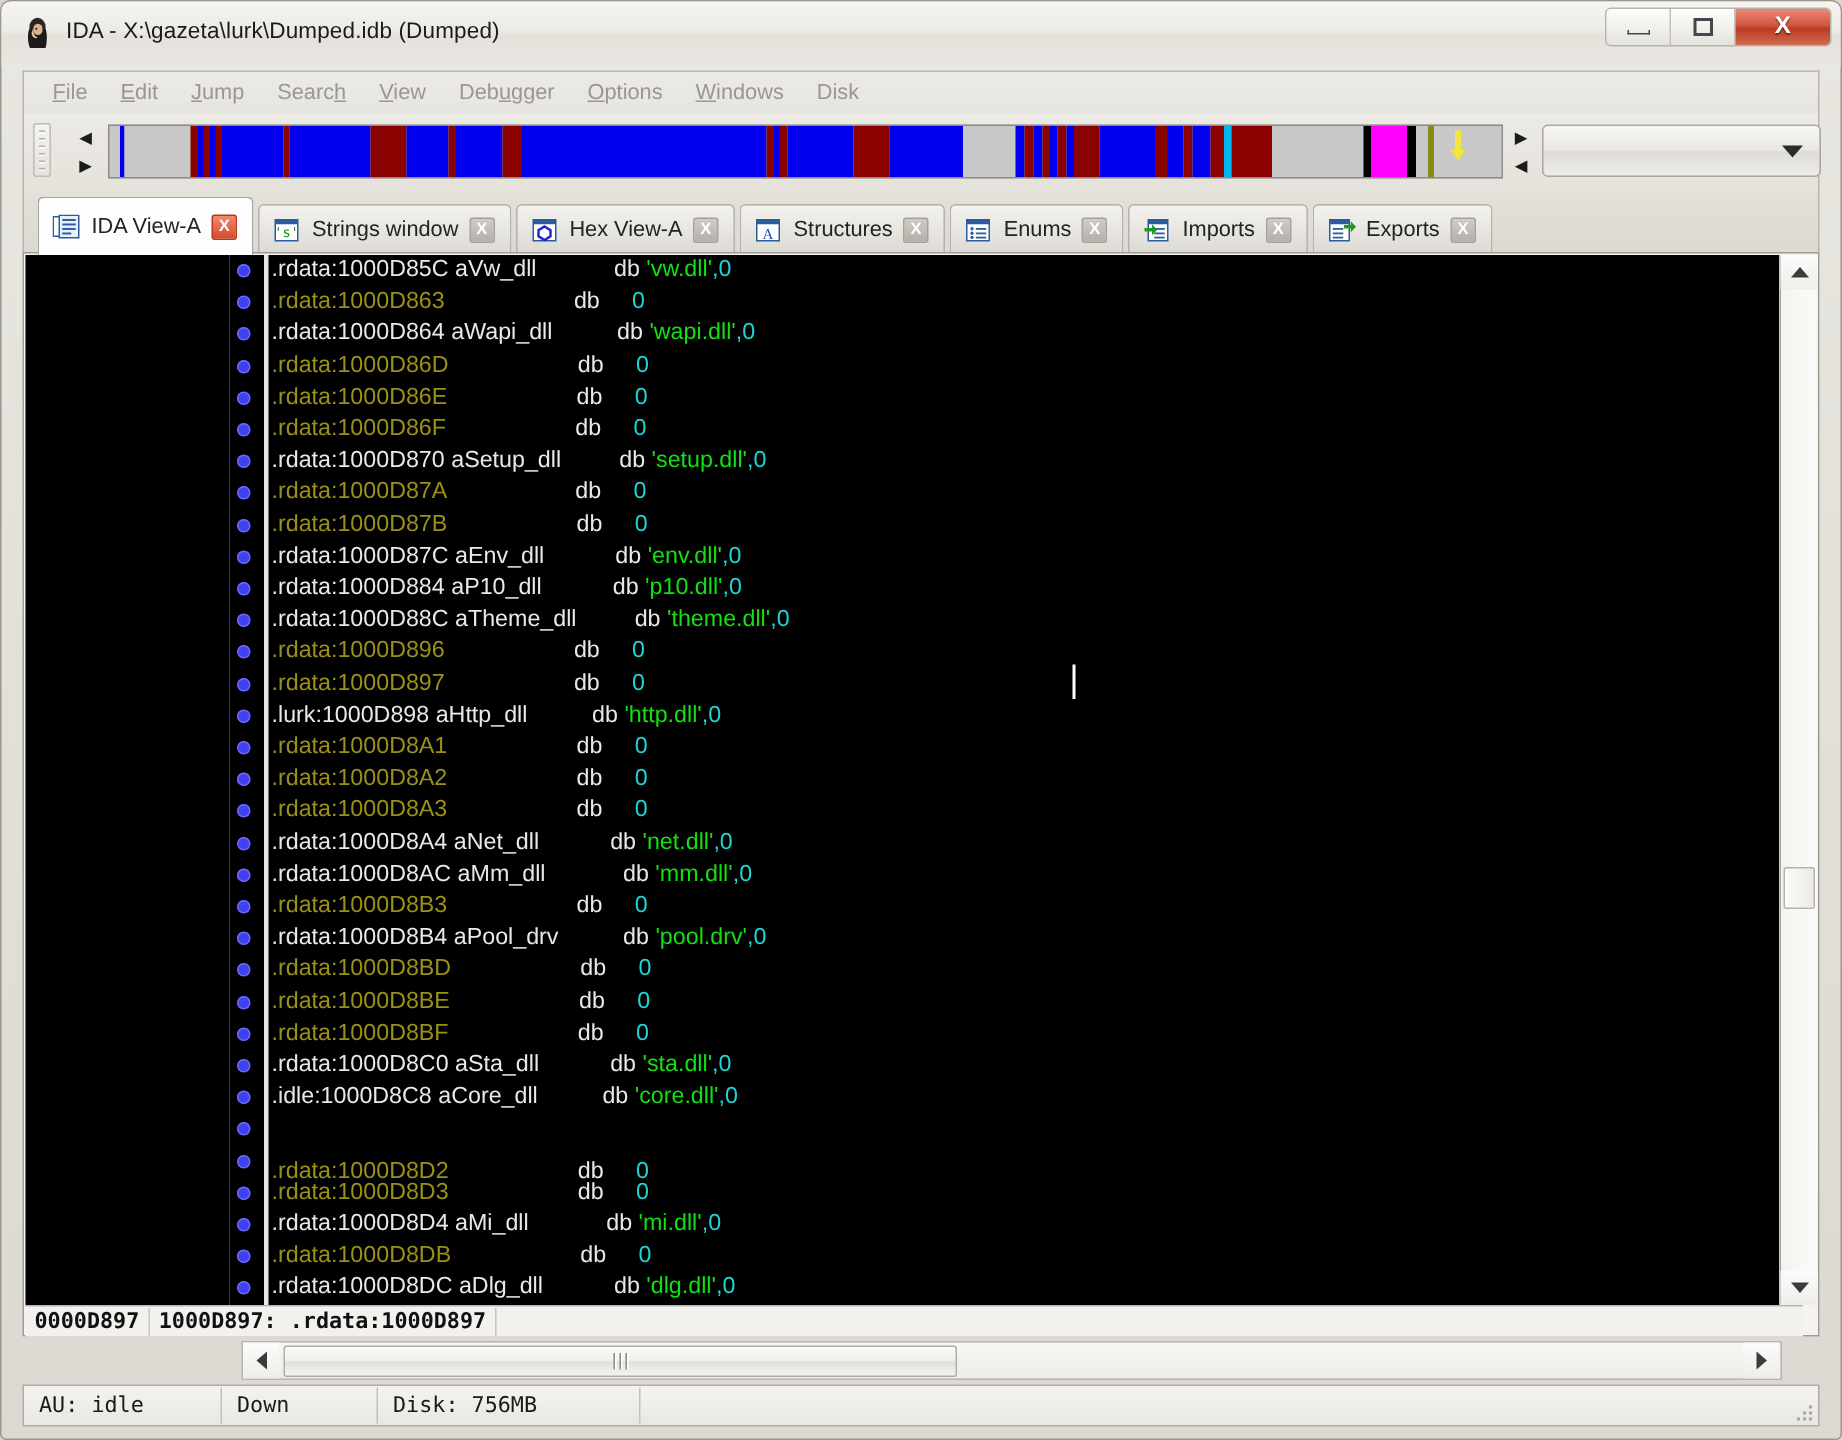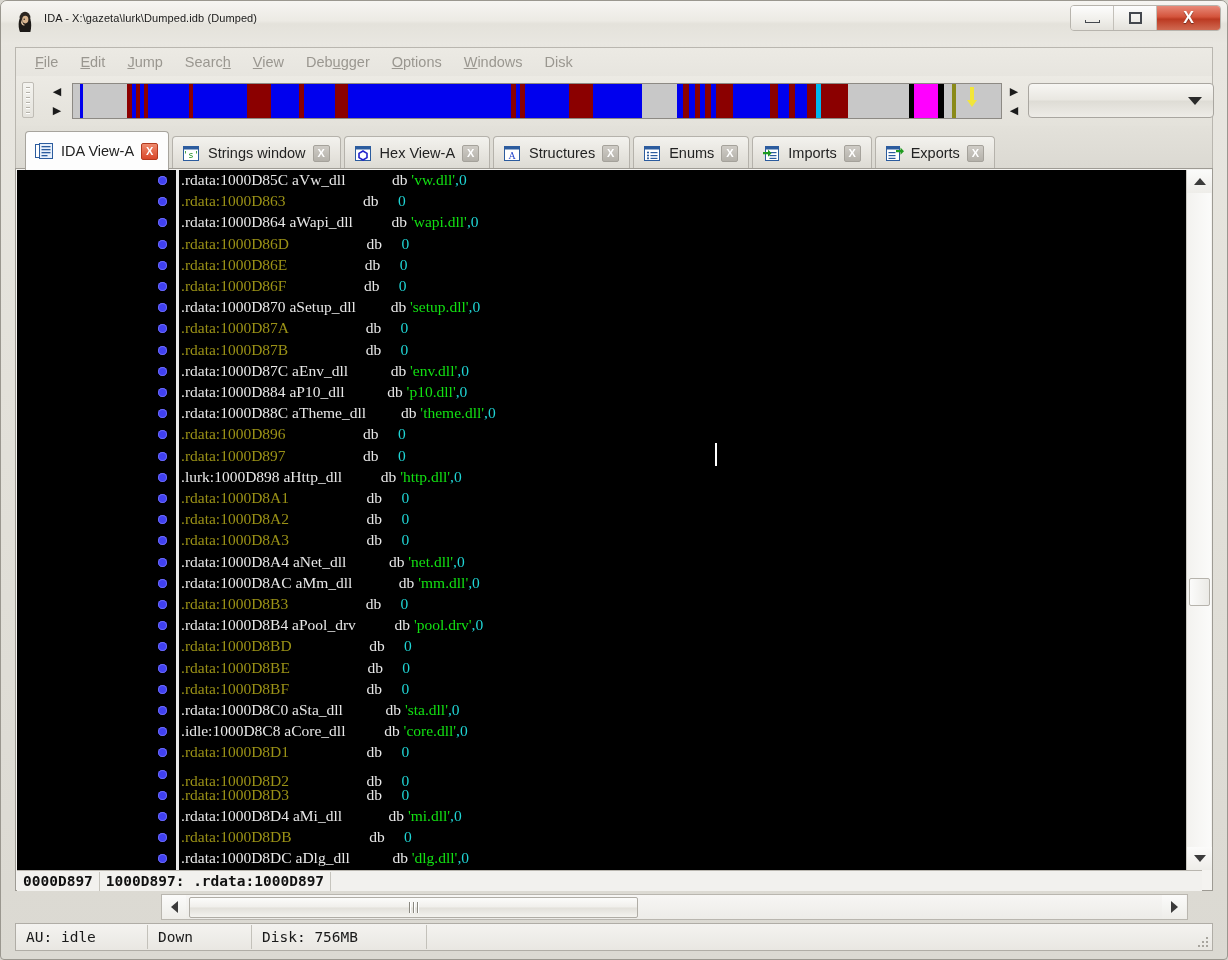--- a/index.html
+++ b/index.html
@@ -24,21 +24,21 @@
     position: absolute; left: 0; top: 0; width: 1226px; height: 44px;
     border-radius: 6px 6px 0 0;
     background: linear-gradient(to bottom,
       #f6f5f2 0%, #eceae4 45%, #e4e2db 52%, #e9e7e1 100%);
   }
   #app-icon {
     position: absolute; left: 12px; top: 9px; width: 24px; height: 24px;
   }
   #title-text {
     position: absolute; left: 43px; top: 11px;
-    font-size: 11px; color: #1a1a1a;
+    font-size: 15px; color: #1a1a1a;
     white-space: nowrap; letter-spacing: 0.1px;
   }
   #win-controls {
     position: absolute; right: 6px; top: 4px;
     display: flex; gap: 0px;
     background: linear-gradient(to bottom,#fcfcfc,#eceae5);
     border: 1px solid #b7b4ad; border-radius: 4px;
     overflow: hidden; height: 26px;
   }
   .win-btn {
@@ -178,21 +178,21 @@
   #code-pane {
     position: absolute; left: 160px; top: 1px; width: 1026px; height: 700px;
     background: #000; overflow: hidden;
   }
   #code-left-rule {
     position: absolute; left: 0; top: 0; width: 3px; height: 100%;
     background: #e8e8e8;
   }
   .code-line {
     position: absolute; left: 5px; height: 21.2px;
-    font-family: Liberation Serif, serif;
+    font-family: Liberation Sans, sans-serif;
     font-size: 15.5px; white-space: pre; letter-spacing: 0px;
   }
   .c-addr-named { color: #e8e8e8; }
   .c-addr-plain { color: #9a9116; }
   .c-name       { color: #e8e8e8; }
   .c-db         { color: #e8e8e8; }
   .c-str        { color: #12e012; }
   .c-num        { color: #1fd4d4; }
   #caret {
     position: absolute; left: 539px; top: 273px;
@@ -556,21 +556,20 @@
         <div class="code-line" style="top: 361.4px;"><span class="c-addr-plain">.rdata:1000D8A3 </span><span class="c-name">                   </span><span class="c-db">db     </span><span class="c-num">0</span></div>
         <div class="code-line" style="top: 382.6px;"><span class="c-addr-named">.rdata:1000D8A4 </span><span class="c-name">aNet_dll           </span><span class="c-db">db </span><span><span class="c-str">'net.dll'</span><span class="c-num">,0</span></span></div>
         <div class="code-line" style="top: 403.8px;"><span class="c-addr-named">.rdata:1000D8AC </span><span class="c-name">aMm_dll            </span><span class="c-db">db </span><span><span class="c-str">'mm.dll'</span><span class="c-num">,0</span></span></div>
         <div class="code-line" style="top: 425px;"><span class="c-addr-plain">.rdata:1000D8B3 </span><span class="c-name">                   </span><span class="c-db">db     </span><span class="c-num">0</span></div>
         <div class="code-line" style="top: 446.2px;"><span class="c-addr-named">.rdata:1000D8B4 </span><span class="c-name">aPool_drv          </span><span class="c-db">db </span><span><span class="c-str">'pool.drv'</span><span class="c-num">,0</span></span></div>
         <div class="code-line" style="top: 467.4px;"><span class="c-addr-plain">.rdata:1000D8BD </span><span class="c-name">                   </span><span class="c-db">db     </span><span class="c-num">0</span></div>
         <div class="code-line" style="top: 488.6px; text-align: center;"><span class="c-addr-plain">.rdata:1000D8BE </span><span class="c-name">                   </span><span class="c-db">db     </span><span class="c-num">0</span></div>
         <div class="code-line" style="top: 509.8px;"><span class="c-addr-plain">.rdata:1000D8BF </span><span class="c-name">                   </span><span class="c-db">db     </span><span class="c-num">0</span></div>
         <div class="code-line" style="top: 531px;"><span class="c-addr-named">.rdata:1000D8C0 </span><span class="c-name">aSta_dll           </span><span class="c-db">db </span><span><span class="c-str">'sta.dll'</span><span class="c-num">,0</span></span></div>
         <div class="code-line" style="top: 552.2px;"><span class="c-addr-named">.idle:1000D8C8 </span><span class="c-name">aCore_dll          </span><span class="c-db">db </span><span><span class="c-str">'core.dll'</span><span class="c-num">,0</span></span></div>
-        <div class="code-line" style="top: 573.4px;"><span class="c-addr-plain">.rdata:1000D8D1 </span><span class="c-name">                   </span><span class="c-db">db     </span><span class="c-num">0</span></div>
         <div class="code-line" style="top: 602px;"><span class="c-addr-plain">.rdata:1000D8D2 </span><span class="c-name">                   </span><span class="c-db">db     </span><span class="c-num">0</span></div>
         <div class="code-line" style="top: 615.8px;"><span class="c-addr-plain">.rdata:1000D8D3 </span><span class="c-name">                   </span><span class="c-db">db     </span><span class="c-num">0</span></div>
         <div class="code-line" style="top: 637px;"><span class="c-addr-named">.rdata:1000D8D4 </span><span class="c-name">aMi_dll            </span><span class="c-db">db </span><span><span class="c-str">'mi.dll'</span><span class="c-num">,0</span></span></div>
         <div class="code-line" style="top: 658.2px;"><span class="c-addr-plain">.rdata:1000D8DB </span><span class="c-name">                   </span><span class="c-db">db     </span><span class="c-num">0</span></div>
         <div class="code-line" style="top: 679.4px;"><span class="c-addr-named">.rdata:1000D8DC </span><span class="c-name">aDlg_dll           </span><span class="c-db">db </span><span><span class="c-str">'dlg.dll'</span><span class="c-num">,0</span></span></div>
       </div>
 
     <div id="vscroll">
       <div class="sb-arrow" id="vscroll-up">
         <span class="tri-up"></span>

